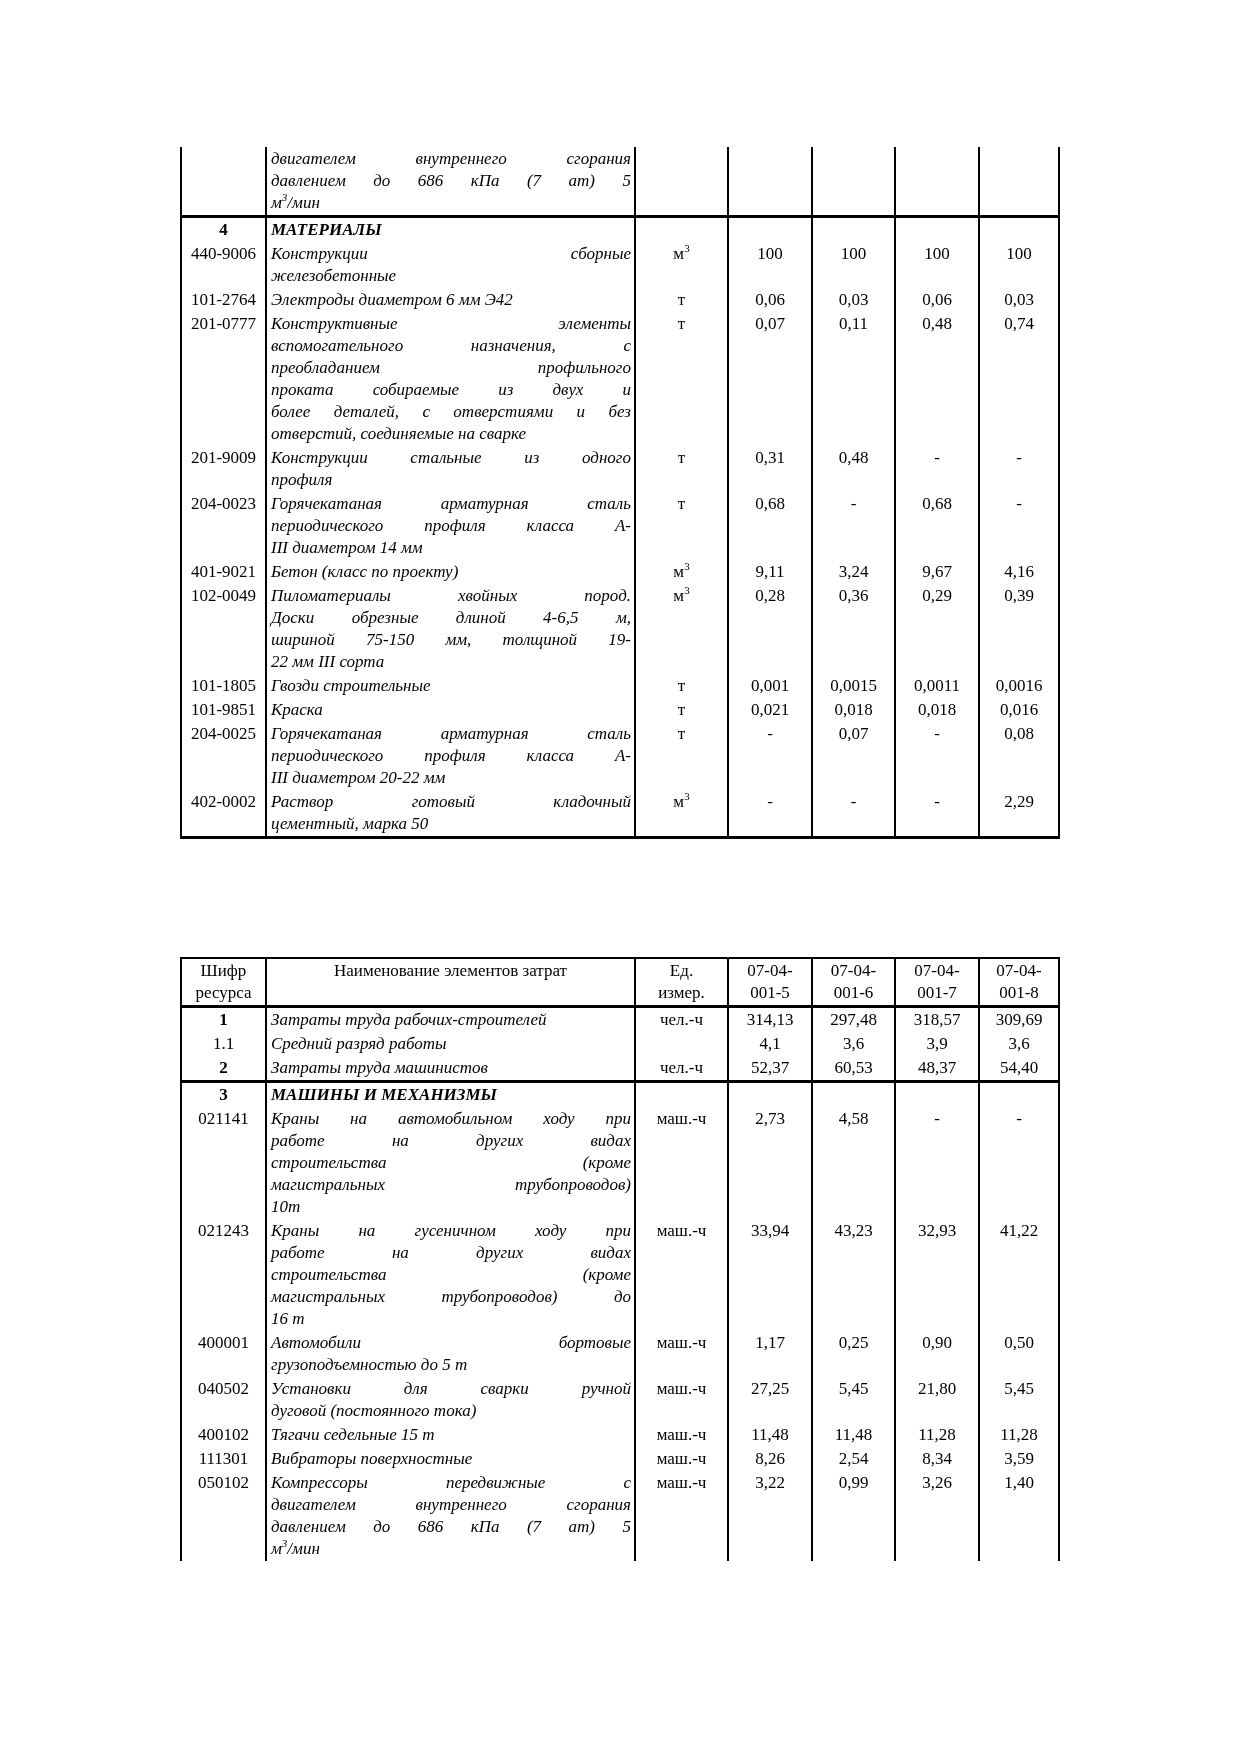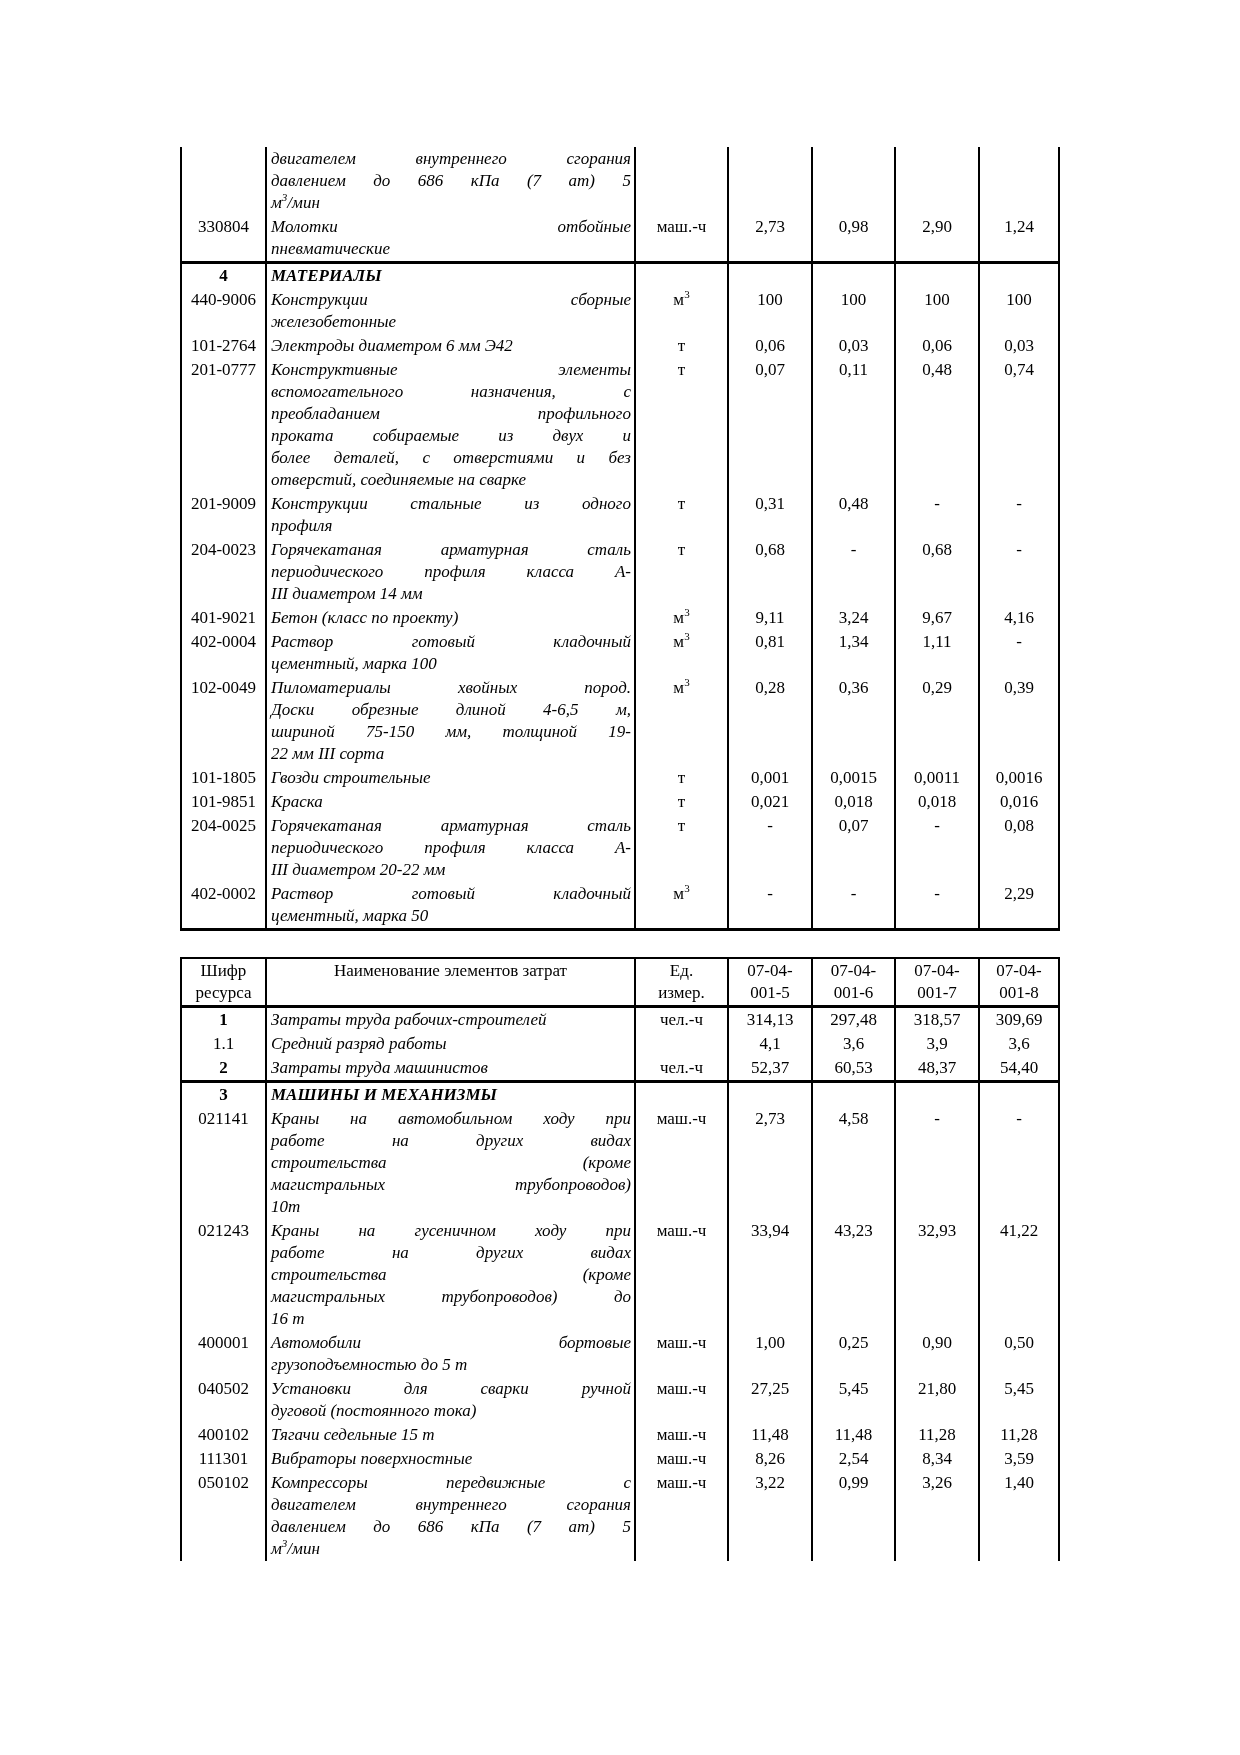--- a/index.html
+++ b/index.html
@@ -75,32 +75,20 @@
             <div class="ln j">двигателем внутреннего сгорания</div>
             <div class="ln j">давлением до 686 кПа (7 ат) 5</div>
             <div class="ln">м<sup>3</sup>/мин</div>
           </td>
           <td class="c-unit"></td>
           <td class="c-val"></td>
           <td class="c-val"></td>
           <td class="c-val"></td>
           <td class="c-val"></td>
         </tr>
-        <tr>
-          <td class="c-code">330804</td>
-          <td class="c-name">
-            <div class="ln j">Молотки отбойные</div>
-            <div class="ln">пневматические</div>
-          </td>
-          <td class="c-unit">маш.-ч</td>
-          <td class="c-val">2,73</td>
-          <td class="c-val">0,98</td>
-          <td class="c-val">2,90</td>
-          <td class="c-val">1,24</td>
-        </tr>
         <tr class="sep">
           <td class="c-code b">4</td>
           <td class="c-name b">
             <div class="ln">МАТЕРИАЛЫ</div>
           </td>
           <td class="c-unit"></td>
           <td class="c-val"></td>
           <td class="c-val"></td>
           <td class="c-val"></td>
           <td class="c-val"></td>
@@ -172,32 +160,20 @@
         <tr>
           <td class="c-code">401-9021</td>
           <td class="c-name">
             <div class="ln">Бетон (класс по проекту)</div>
           </td>
           <td class="c-unit">м<sup>3</sup></td>
           <td class="c-val">9,11</td>
           <td class="c-val">3,24</td>
           <td class="c-val">9,67</td>
           <td class="c-val">4,16</td>
-        </tr>
-        <tr>
-          <td class="c-code">402-0004</td>
-          <td class="c-name">
-            <div class="ln j">Раствор готовый кладочный</div>
-            <div class="ln">цементный, марка 100</div>
-          </td>
-          <td class="c-unit">м<sup>3</sup></td>
-          <td class="c-val">0,81</td>
-          <td class="c-val">1,34</td>
-          <td class="c-val">1,11</td>
-          <td class="c-val">-</td>
         </tr>
         <tr>
           <td class="c-code">102-0049</td>
           <td class="c-name">
             <div class="ln j">Пиломатериалы хвойных пород.</div>
             <div class="ln j">Доски обрезные длиной 4-6,5 м,</div>
             <div class="ln j">шириной 75-150 мм, толщиной 19-</div>
             <div class="ln">22 мм III сорта</div>
           </td>
           <td class="c-unit">м<sup>3</sup></td>
@@ -372,21 +348,21 @@
           <td class="c-val">32,93</td>
           <td class="c-val">41,22</td>
         </tr>
         <tr>
           <td class="c-code">400001</td>
           <td class="c-name">
             <div class="ln j">Автомобили бортовые</div>
             <div class="ln">грузоподъемностью до 5 т</div>
           </td>
           <td class="c-unit">маш.-ч</td>
-          <td class="c-val">1,00</td>
+          <td class="c-val">1,17</td>
           <td class="c-val">0,25</td>
           <td class="c-val">0,90</td>
           <td class="c-val">0,50</td>
         </tr>
         <tr>
           <td class="c-code">040502</td>
           <td class="c-name">
             <div class="ln j">Установки для сварки ручной</div>
             <div class="ln">дуговой (постоянного тока)</div>
           </td>

